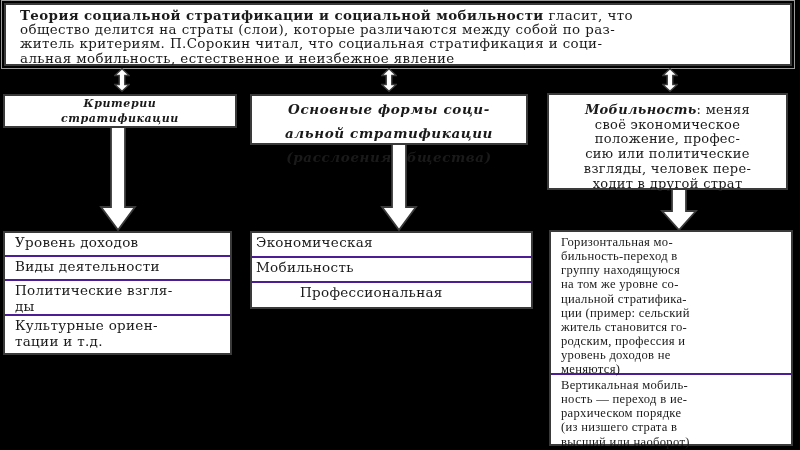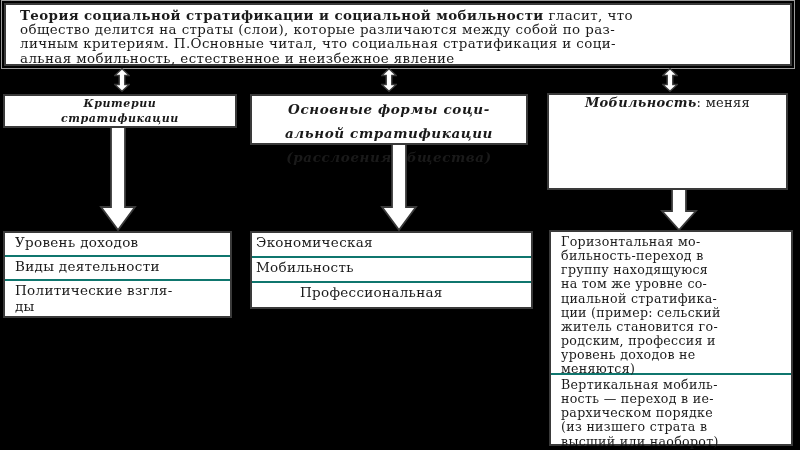--- a/index.html
+++ b/index.html
@@ -46,64 +46,64 @@
     font-size: 11px; line-height: 15px;
   }
   .forms-box {
     left: 250px; top: 94px; width: 278px; height: 51px;
     font-size: 13.5px; line-height: 24px; padding-top: 1px;
   }
   .mobility-box {
     left: 547px; top: 93px; width: 241px; height: 97px;
     text-align: center;
     font-size: 13px; line-height: 14.7px;
-    padding-top: 1px;
+    padding-top: 8px;
     letter-spacing: 0.3px;
   }
   .mobility-box .term { font-weight: bold; font-style: italic; }
   .mobility-box .rest-lines { white-space: pre-line; }
 
   
   .list { position: absolute; border: 2px solid #3a3a3a; background: #fff; }
   .list .cell {
-    border-bottom: 2px solid #0f766e;
+    border-bottom: 2px solid #4c1d95;
     white-space: pre-line;
     letter-spacing: 0.3px;
   }
   .list .cell:last-child { border-bottom: none; }
 
   .criteria-list { left: 3px; top: 231px; width: 229px; }
   .criteria-list .cell { font-size: 13.5px; line-height: 15.5px; padding: 2px 6px 0 10px; }
   .criteria-list .c0 { height: 24px; }
   .criteria-list .c1 { height: 24px; }
   .criteria-list .c2 { height: 35px; }
   .criteria-list .c3 { height: 37px; }
 
   .forms-list { left: 250px; top: 231px; width: 283px; }
   .forms-list .cell { font-size: 13.5px; line-height: 15px; padding: 2px 6px 0 4px; height: 25px; }
   .forms-list .c2 { height: 24px; margin-left: 44px; }
 
   .mobility-list { left: 549px; top: 230px; width: 244px; }
-  .mobility-list .cell { font-size: 12.6px; line-height: 14.15px; padding: 3px 4px 0 10px; }
+  .mobility-list .cell { font-size: 12.6px; line-height: 14.15px; padding: 3px 4px 0 10px; font-family: Liberation Serif, serif; }
   .mobility-list .c0 { height: 143px; }
   .mobility-list .c1 { height: 69px; }
 
   
   .arrow { position: absolute; }
   .arrow svg { display: block; }
 </style>
 </head>
 <body>
 
 <div class="slide">
 
   <div class="box theory-box">
     <div><span class="bold">Теория социальной стратификации и социальной мобильности</span><span> гласит, что</span></div>
     <div>общество делится на страты (слои), которые различаются между собой по раз-</div>
-    <div>личным критериям. П.Основные читал, что социальная стратификация и соци-</div>
+    <div>житель критериям. П.Сорокин читал, что социальная стратификация и соци-</div>
     <div>альная мобильность, естественное и неизбежное явление</div>
   </div>
 
   <div class="arrow" style="left:114px; top:68px;">
     <svg width="16" height="24" viewBox="0 0 16 24">
         <path d="M8 0.8 L15.3 7.5 L10.8 7.5 L10.8 16.5 L15.3 16.5 L8 23.2 L0.7 16.5 L5.2 16.5 L5.2 7.5 L0.7 7.5 Z" fill="#ffffff" stroke="#3a3a3a" stroke-width="1.4"></path>
       </svg>
   </div>
   <div class="arrow" style="left:381px; top:68px;">
     <svg width="16" height="24" viewBox="0 0 16 24">
@@ -118,20 +118,25 @@
 
   <div class="box hdr criteria-box">Критерии
 стратификации</div>
 
   <div class="box hdr forms-box">Основные формы соци-
 альной стратификации
 (расслоения общества)</div>
 
   <div class="box mobility-box">
     <div><span class="term">Мобильность</span><span>: меняя</span></div>
+    <div class="rest-lines">своё экономическое
+положение, профес-
+сию или политические
+взгляды, человек пере-
+ходит в другой страт</div>
   </div>
 
   <div class="arrow" style="left:99px; top:128px;">
     <svg width="38" height="103" viewBox="0 0 38 103">
         <path d="M12 0 L12 79 L2 79 L19 102 L36 79 L26 79 L26 0" fill="#ffffff" stroke="#3a3a3a" stroke-width="1.8"></path>
       </svg>
   </div>
   <div class="arrow" style="left:380px; top:145px;">
     <svg width="38" height="86" viewBox="0 0 38 86">
         <path d="M12 0 L12 62 L2 62 L19 85 L36 62 L26 62 L26 0" fill="#ffffff" stroke="#3a3a3a" stroke-width="1.8"></path>
@@ -141,20 +146,22 @@
     <svg width="38" height="41" viewBox="0 0 38 41">
         <path d="M12 0 L12 21 L2 21 L19 40 L36 21 L26 21 L26 0" fill="#ffffff" stroke="#3a3a3a" stroke-width="1.8"></path>
       </svg>
   </div>
 
   <div class="list criteria-list">
     <div class="cell c0">Уровень доходов</div>
     <div class="cell c1">Виды деятельности</div>
     <div class="cell c2">Политические взгля-
 ды</div>
+    <div class="cell c3">Культурные ориен-
+тации и т.д.</div>
   </div>
 
   <div class="list forms-list">
     <div class="cell c0">Экономическая</div>
     <div class="cell c1">Мобильность</div>
     <div class="cell c2">Профессиональная</div>
   </div>
 
   <div class="list mobility-list">
     <div class="cell c0">Горизонтальная мо-

